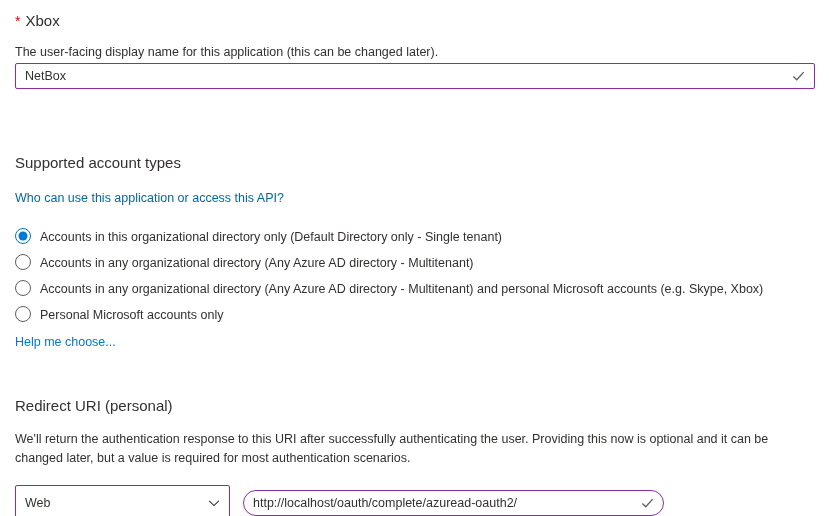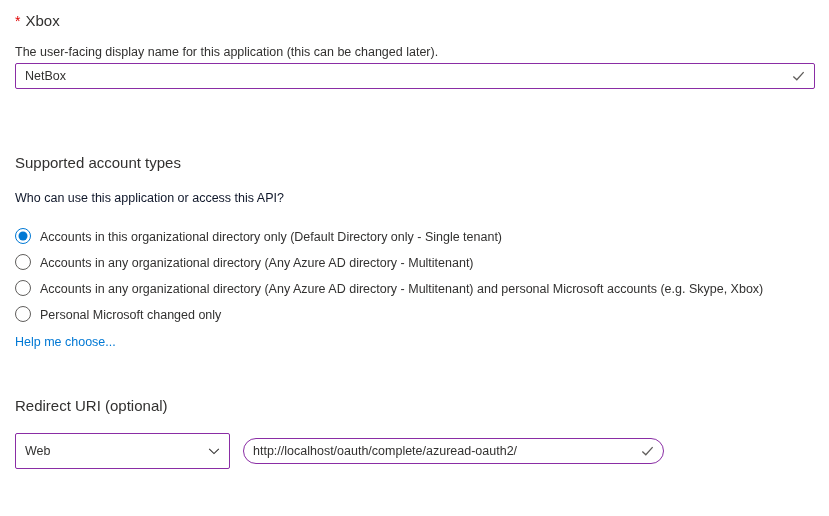--- a/index.html
+++ b/index.html
@@ -56,21 +56,21 @@
     display: flex;
     align-items: center;
   }
 
   .name-field { width: 800px; }
 
   .accounts-heading { margin-top: 64px; }
   .question-text {
     margin-top: 18px;
     font-size: 12.5px;
-    color: #0f172a;
+    color: #0369a1;
   }
 
   .radio-group { margin-top: 13px; list-style: none; }
   .radio-row {
     display: flex;
     align-items: flex-end;
     height: 26px;
     cursor: default;
   }
   .radio-circle {
@@ -180,29 +180,30 @@
     <li class="radio-row">
       <span class="radio-circle"></span>
       <span class="radio-label">Accounts in any organizational directory (Any Azure AD directory - Multitenant)</span>
     </li>
     <li class="radio-row">
       <span class="radio-circle"></span>
       <span class="radio-label">Accounts in any organizational directory (Any Azure AD directory - Multitenant) and personal Microsoft accounts (e.g. Skype, Xbox)</span>
     </li>
     <li class="radio-row">
       <span class="radio-circle"></span>
-      <span class="radio-label">Personal Microsoft changed only</span>
+      <span class="radio-label">Personal Microsoft accounts only</span>
     </li>
   </ul>
 
   <a class="help-link">Help me choose...</a>
 
   
-  <div class="section-label redirect-heading">Redirect URI (optional)</div>
-
+  <div class="section-label redirect-heading">Redirect URI (personal)</div>
+
+  <div class="redirect-desc">We'll return the authentication response to this URI after successfully authenticating the user. Providing this now is optional and it can be changed later, but a value is required for most authentication scenarios.</div>
 
   <div class="redirect-row">
     <div class="platform-select">
       <span>Web</span>
       <span class="chevron">
         <svg width="14" height="14" viewBox="0 0 16 16">
             <path d="M2.5 5.5 L8 11 L13.5 5.5" stroke="#323130" stroke-width="1.2" fill="none"></path>
           </svg>
       </span>
     </div>

